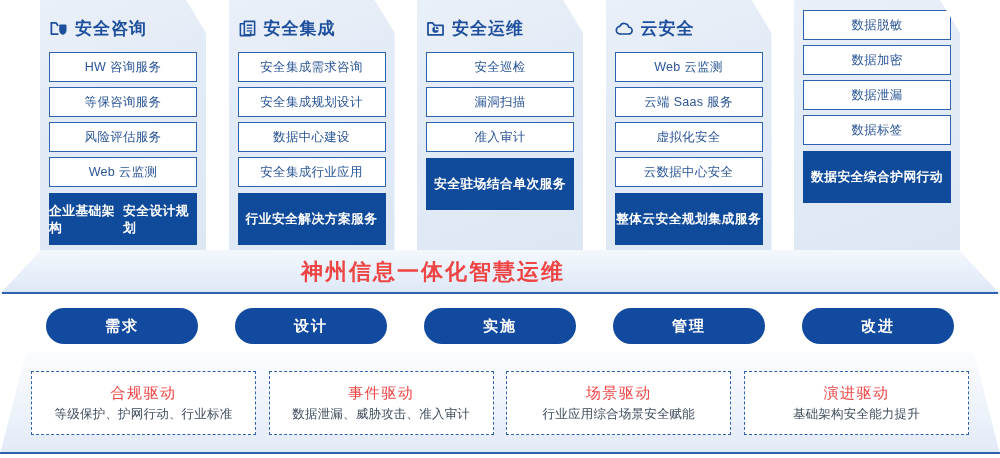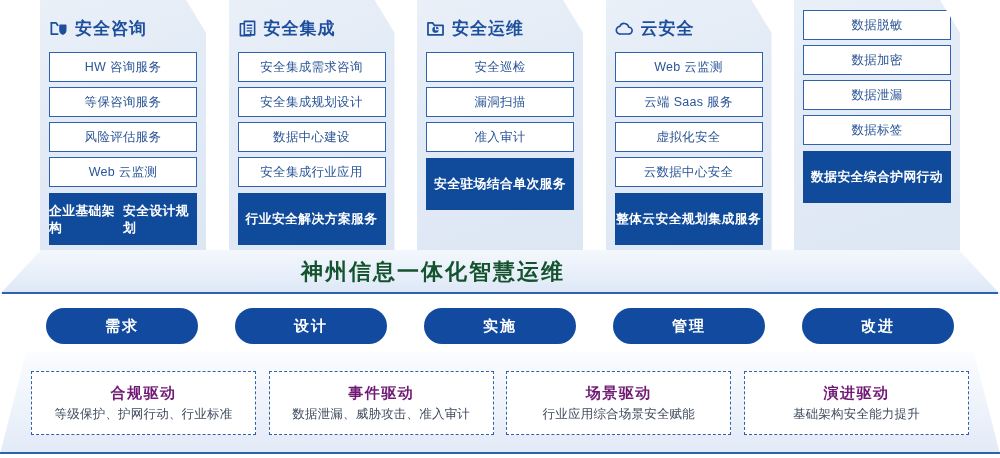--- a/index.html
+++ b/index.html
@@ -72,21 +72,21 @@
     -webkit-clip-path:polygon(4.1% 0, 95.9% 0, 100% 100%, 0 100%);
     clip-path:polygon(4.1% 0, 95.9% 0, 100% 100%, 0 100%);
   }
   .banner-line{
     position:absolute;left:2px;top:42px;width:996px;height:2px;
     background:#2f62ae;
   }
   .banner-txt{
     position:absolute;left:0;top:0;width:866px;height:44px;
     display:flex;align-items:center;justify-content:center;
-    font-size:22px;font-weight:bold;color:#14532d;letter-spacing:2px;
+    font-size:22px;font-weight:bold;color:#ef4444;letter-spacing:2px;
   }
 
   
   .pills{
     position:absolute;left:0;top:308px;width:1000px;height:38px;
     display:flex;justify-content:space-between;
     padding:0 46px;box-sizing:border-box;text-align:right;
   }
   .pill{
     width:152px;height:36px;border-radius:18px;
@@ -113,21 +113,21 @@
     display:flex;justify-content:space-between;align-items:center;
     padding:0 31px;box-sizing:border-box;
   }
   .driver{
     width:223px;height:62px;
     border:1.6px dashed #2f62ae;
     background:#ffffff;
     display:flex;flex-direction:column;align-items:center;justify-content:center;
     gap:3px;
   }
-  .driver .dt{font-size:15px;font-weight:bold;color:#701a75;letter-spacing:1.5px;}
+  .driver .dt{font-size:15px;font-weight:normal;color:#ef4444;letter-spacing:1.5px;}
   .driver .ds{font-size:12.5px;color:#3e4b5c;letter-spacing:.2px;white-space:nowrap;}
 </style>
 </head>
 <body>
 
 <div class="stage">
 
   <div class="columns">
 
     <div class="col">

